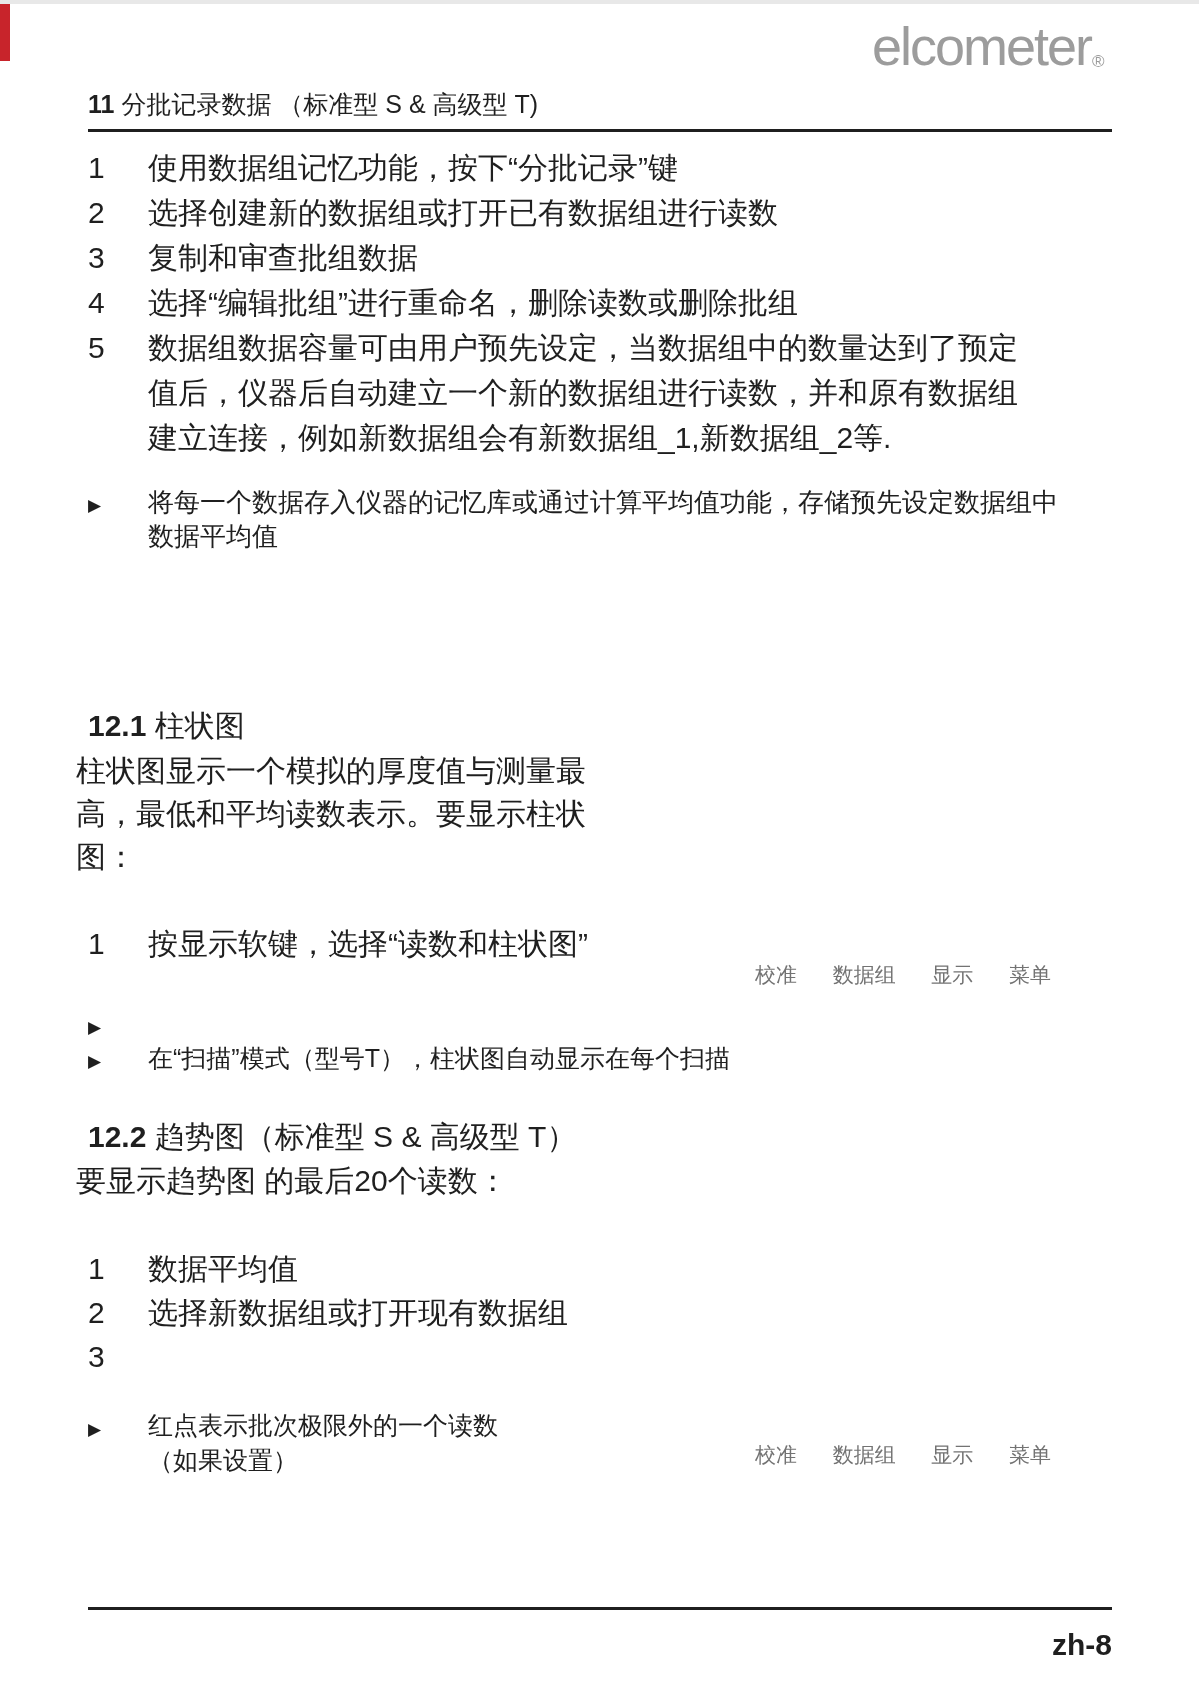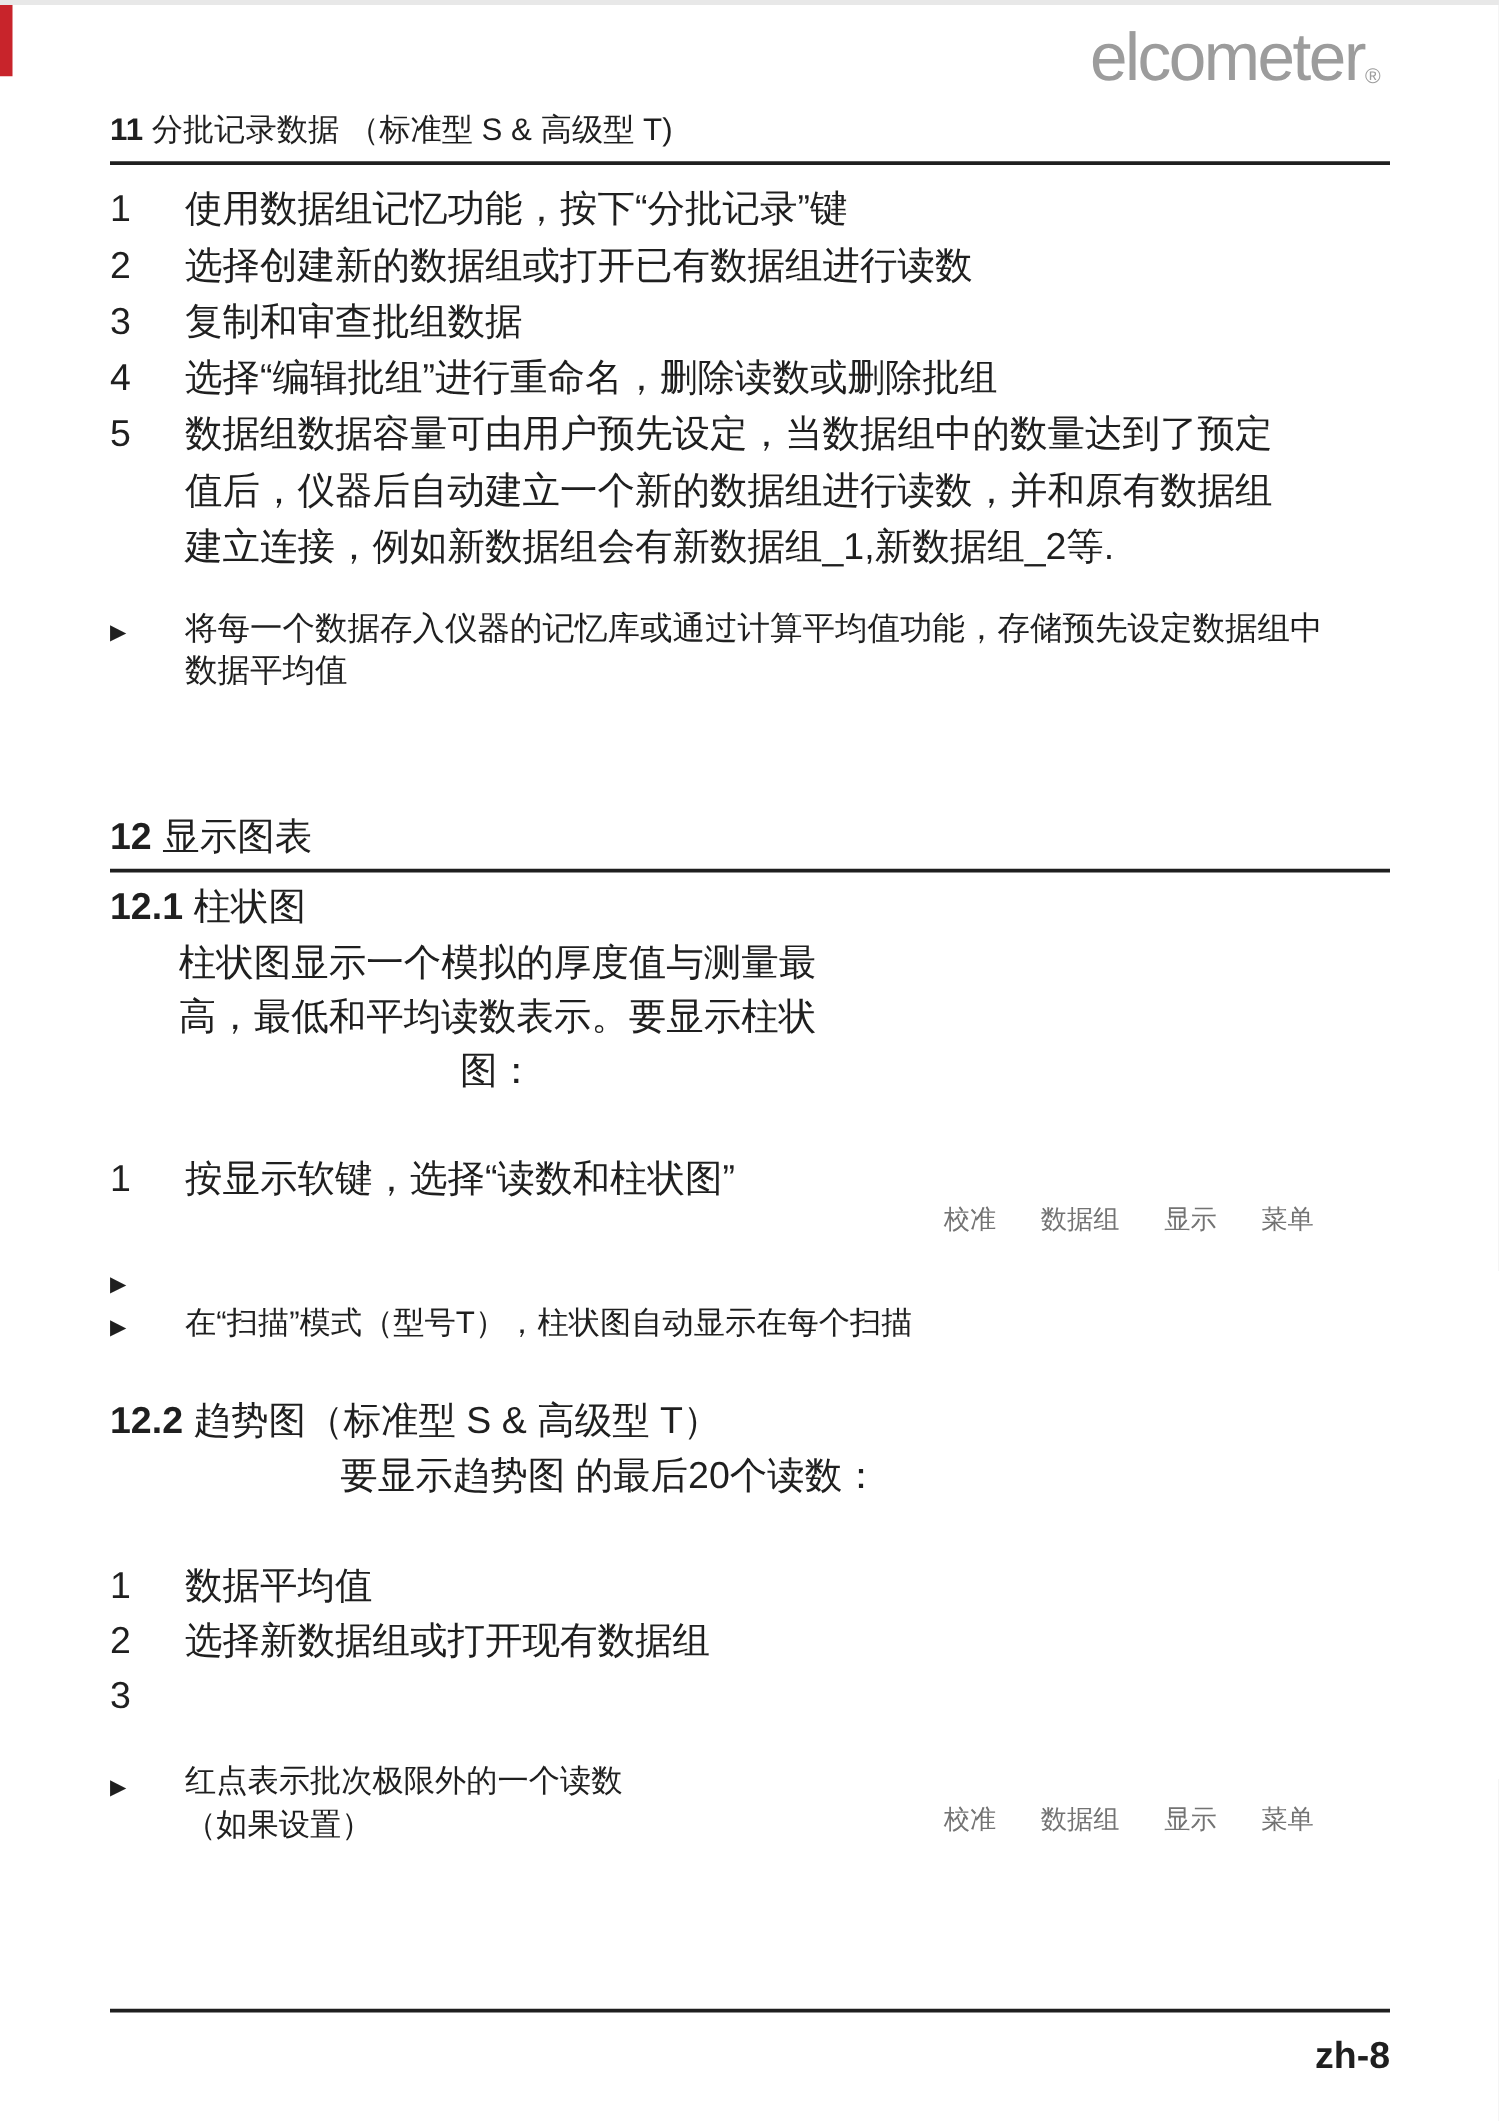--- a/index.html
+++ b/index.html
@@ -33,21 +33,21 @@
   .note .txt{white-space:pre-line;}
   .note11{top:481px;}
   .note121a{top:1003px;font-size:25px;}
   .note121b{top:1037px;font-size:25px;}
   .note122{top:1404px;font-size:25px;line-height:35px;}
 
   .subhead{position:absolute;left:88px;width:1024px;font-size:30px;line-height:34px;white-space:nowrap;}
   .subhead b{font-weight:700;}
   .sh121{top:705px;}
   .sh122{top:1116px;}
-  .para{position:absolute;left:88px;font-size:30px;line-height:43px;white-space:pre-line;text-align:center;}
+  .para{position:absolute;left:76px;font-size:30px;line-height:43px;white-space:pre-line;}
   .p121{top:745px;width:620px;}
   .p122{top:1157px;width:800px;line-height:40px;}
 
   .softkeys{position:absolute;left:755px;width:296px;display:flex;justify-content:space-between;
     font-size:21px;color:#737373;white-space:nowrap;}
   .sk1{top:957px;}
   .sk2{top:1437px;}
 
   .footer{position:absolute;left:88px;top:1603px;width:1024px;border-top:3px solid #1f1f1f;
     text-align:right;font-size:30px;font-weight:700;padding-top:19px;line-height:32px;}
@@ -87,21 +87,20 @@
 建立连接，例如新数据组会有新数据组_1,新数据组_2等.</span>
     </div>
   </div>
 
   <div class="note note11">
     <span class="arrow">▶</span>
     <span class="txt">将每一个数据存入仪器的记忆库或通过计算平均值功能，存储预先设定数据组中
 数据平均值</span>
   </div>
 
-  <div class="sec-head h12"><b>12</b><span> 显示图表</span></div>
 
   <div class="subhead sh121"><b>12.1</b><span> 柱状图</span></div>
 
   <div class="para p121">柱状图显示一个模拟的厚度值与测量最
 高，最低和平均读数表示。要显示柱状
 图：</div>
 
   <div class="steps steps121">
     <div class="step">
       <span class="num">1</span>

